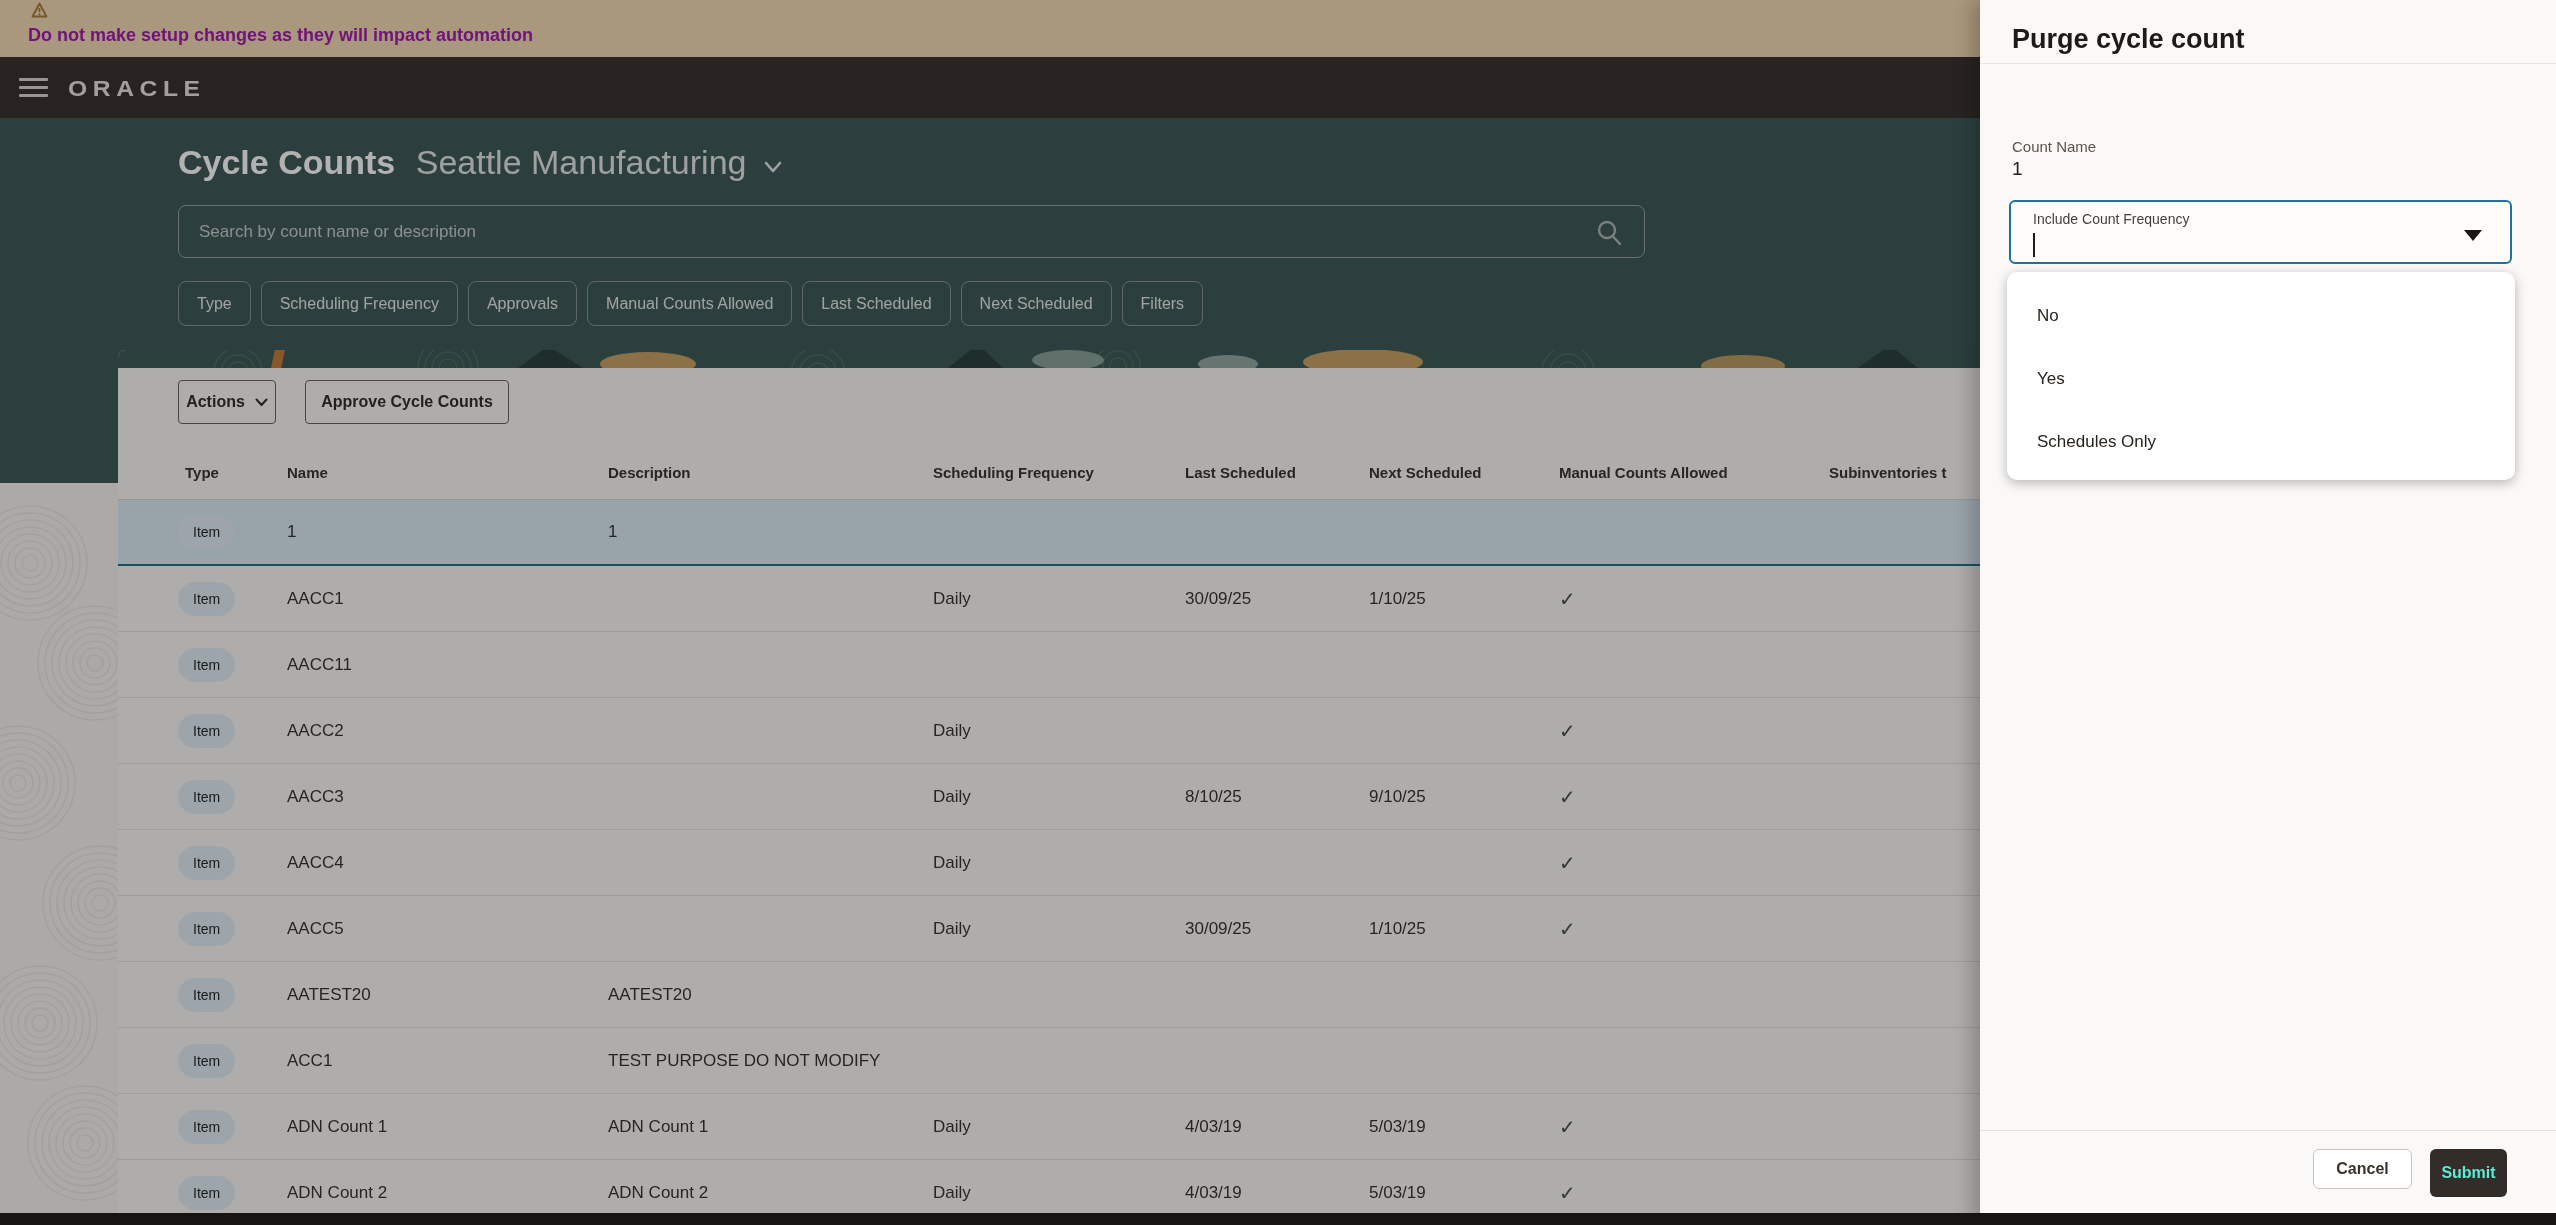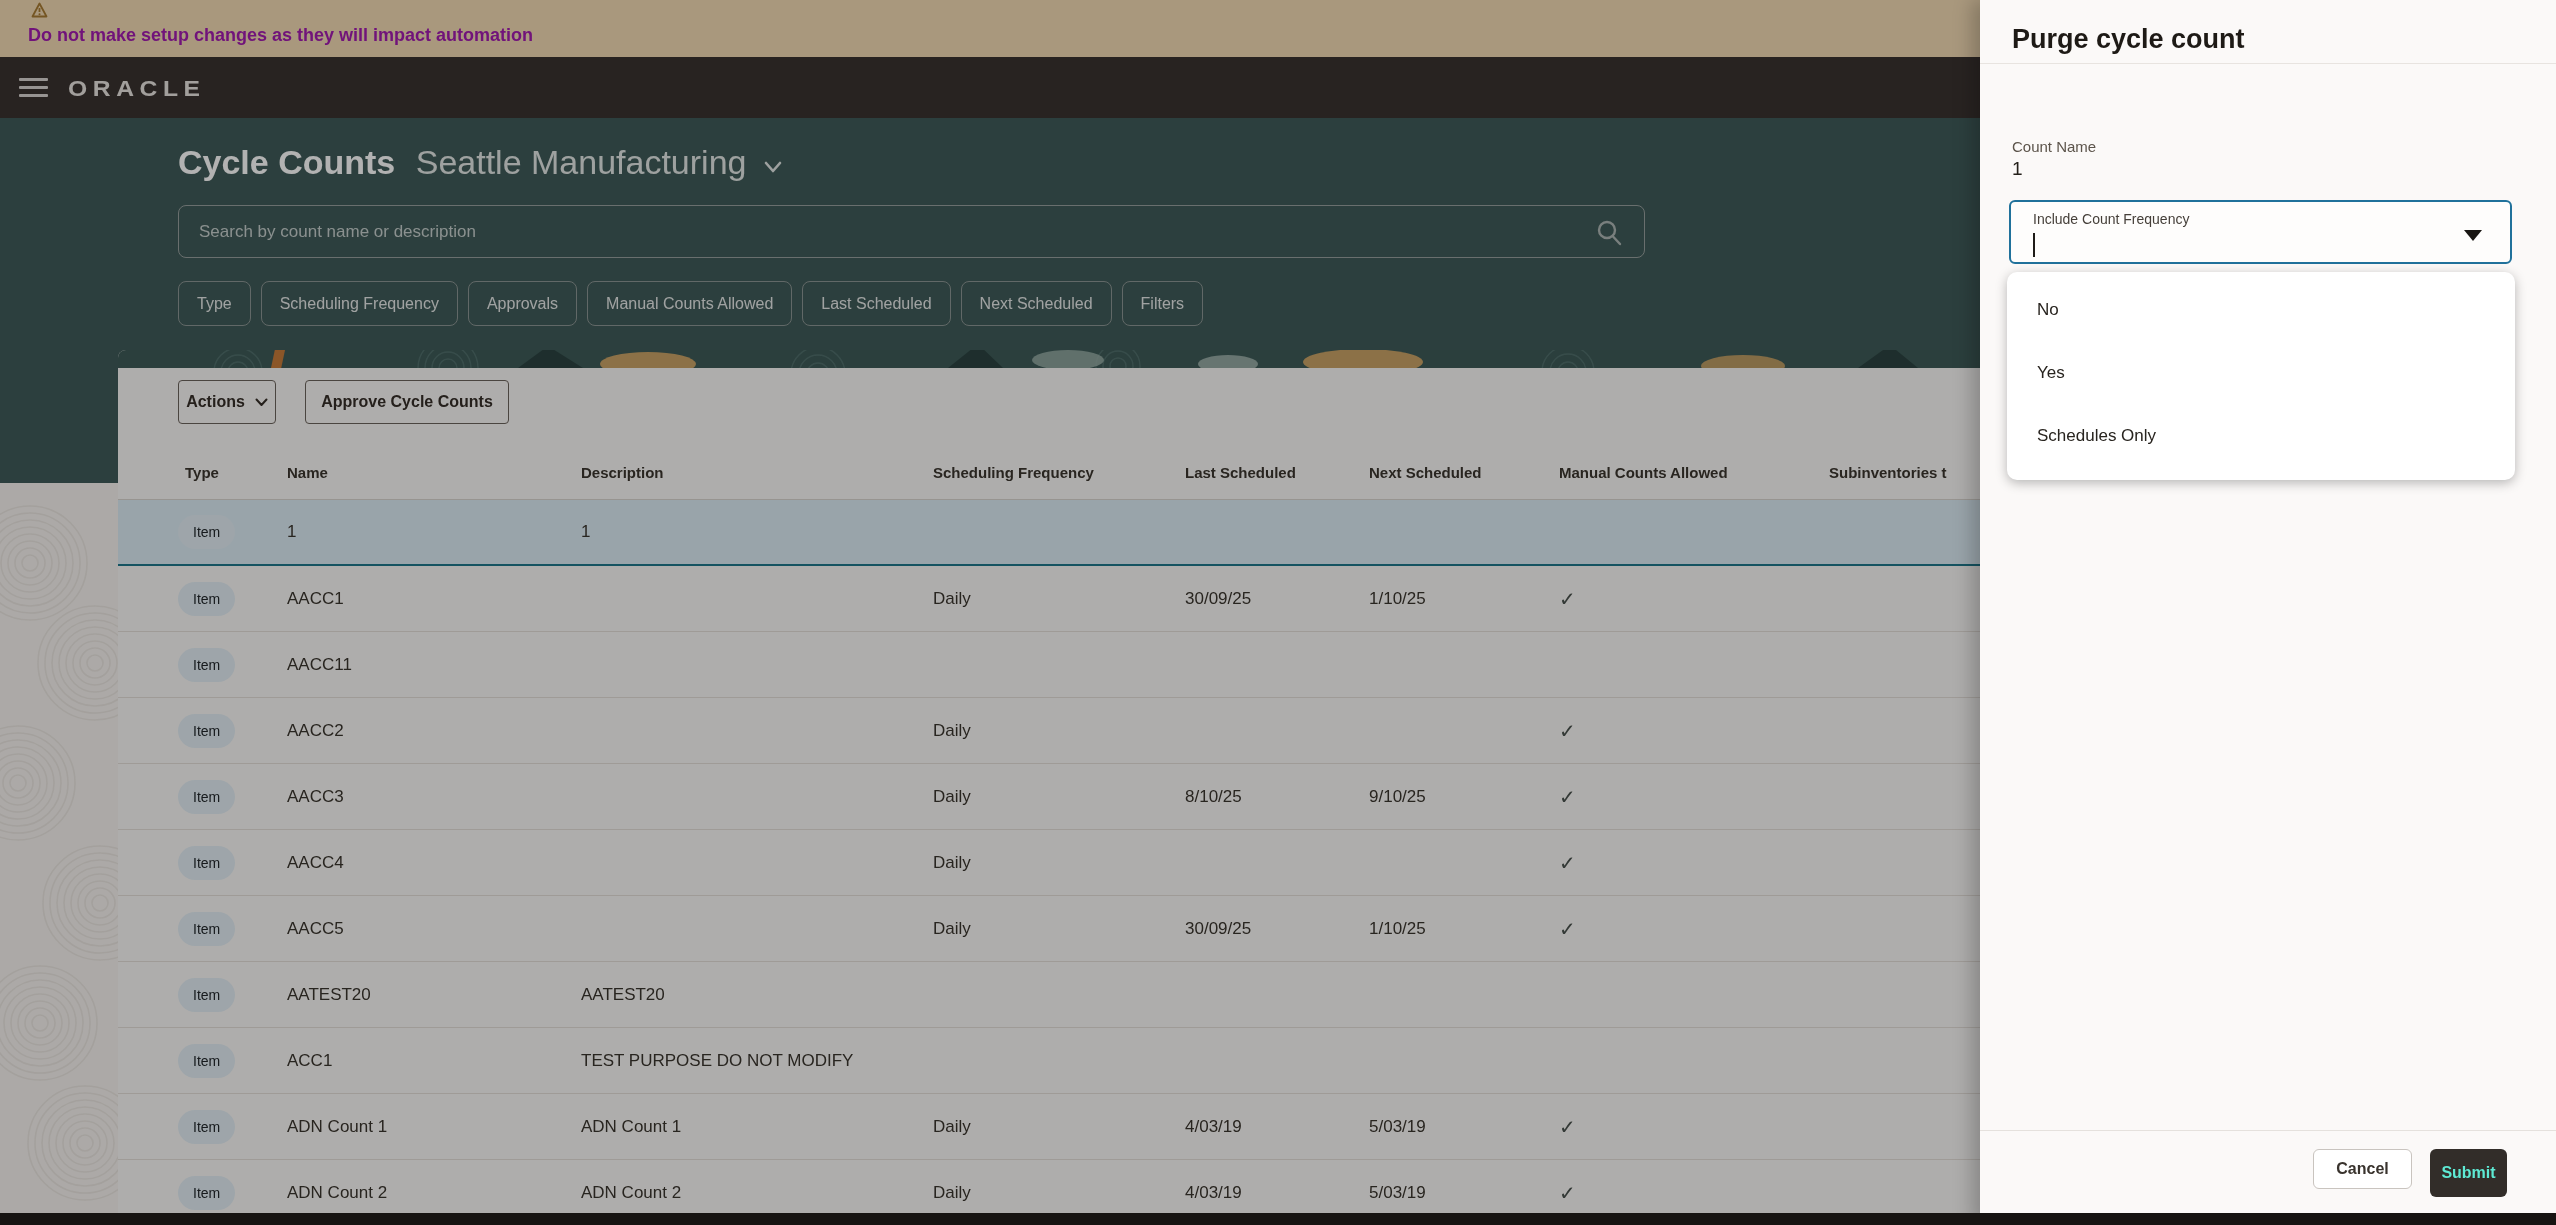--- a/index.html
+++ b/index.html
@@ -48,21 +48,21 @@
 
   .rows { position:absolute; left:0; top:150px; width:100%; height:713px; overflow:hidden; }
   .row { position:relative; width:100%; height:66px; border-bottom:1px solid #E4DFD9; background:#FAF8F6; cursor:pointer; }
   .row.selected { background:#DCEBF4; border-bottom:2px solid #1F788B; }
   .cell { position:absolute; top:50%; transform:translateY(-50%); font-size:17px; color:#3A352E; white-space:nowrap; }
   .badge { position:absolute; left:60px; top:50%; transform:translateY(-50%); height:34px; padding:0 15px; background:#E2EDF4; border-radius:17px; display:flex; align-items:center; font-size:14px; color:#23282C; }
   .check { font-size:20px; color:#4A524E; }
 
   .col-type   { left:67px; }
   .col-name   { left:169px; }
-  .col-desc   { left:463px; }
+  .col-desc   { left:490px; }
   .col-freq   { left:815px; }
   .col-last   { left:1067px; }
   .col-next   { left:1251px; }
   .col-manual { left:1441px; }
   .col-subinv { left:1711px; }
 
   
   .scrim { position:absolute; left:0; top:0; width:1980px; height:1225px; background:rgba(0,0,0,0.30); z-index:4; }
 
   
@@ -70,21 +70,21 @@
   .panel-header { position:absolute; left:0; top:0; width:100%; height:64px; border-bottom:1px solid #E8E4E0; }
   .panel-title { position:absolute; left:32px; top:24px; font-size:27px; font-weight:700; color:#1E1A16; }
   .field-label { position:absolute; left:32px; top:138px; font-size:15px; color:#5C544B; }
   .field-value { position:absolute; left:32px; top:158px; font-size:19px; color:#24201B; }
 
   .combobox { position:absolute; left:29px; top:200px; width:503px; height:64px; border:2px solid #20719B; border-radius:6px; background:#FEFDFC; cursor:text; }
   .combo-label { position:absolute; left:22px; top:9px; font-size:14px; font-weight:500; color:#453F39; }
   .combo-caret { position:absolute; left:22px; top:31px; width:1.6px; height:24px; background:#1F1B17; }
   .combo-arrow { position:absolute; right:28px; top:28px; width:0; height:0; border-left:9px solid transparent; border-right:9px solid transparent; border-top:11px solid #181512; cursor:pointer; }
 
-  .menu { position:absolute; left:27px; top:272px; width:508px; height:208px; background:#FFFFFF; border-radius:10px; box-shadow:0 3px 12px rgba(0,0,0,0.28); padding-top:6px; }
+  .menu { position:absolute; left:27px; top:272px; width:508px; height:208px; background:#FFFFFF; border-radius:10px; box-shadow:0 3px 12px rgba(0,0,0,0.28); padding-top:12px; }
   .menu-item { height:63px; display:flex; align-items:center; padding-left:30px; font-size:17px; color:#28241F; cursor:pointer; }
 
   .panel-footer { position:absolute; left:0; top:1130px; width:100%; height:83px; border-top:1px solid #E5E1DD; }
   .btn-cancel { position:absolute; left:333px; top:18px; width:99px; height:40px; background:#FFFFFF; border:1px solid #C9C4BF; border-radius:6px; font-family:"Liberation Sans",sans-serif; font-size:16px; font-weight:600; color:#39332D; cursor:pointer; }
   .btn-submit { position:absolute; left:450px; top:18px; width:77px; height:48px; background:#322D29; border:none; border-radius:6px; font-family:"Liberation Sans",sans-serif; font-size:16px; font-weight:700; color:#5eead4; cursor:pointer; }
 
   .bottom-strip { position:absolute; left:0; top:1213px; width:100%; height:12px; background:#171412; z-index:9; }
 </style>
 </head>
 <body>

